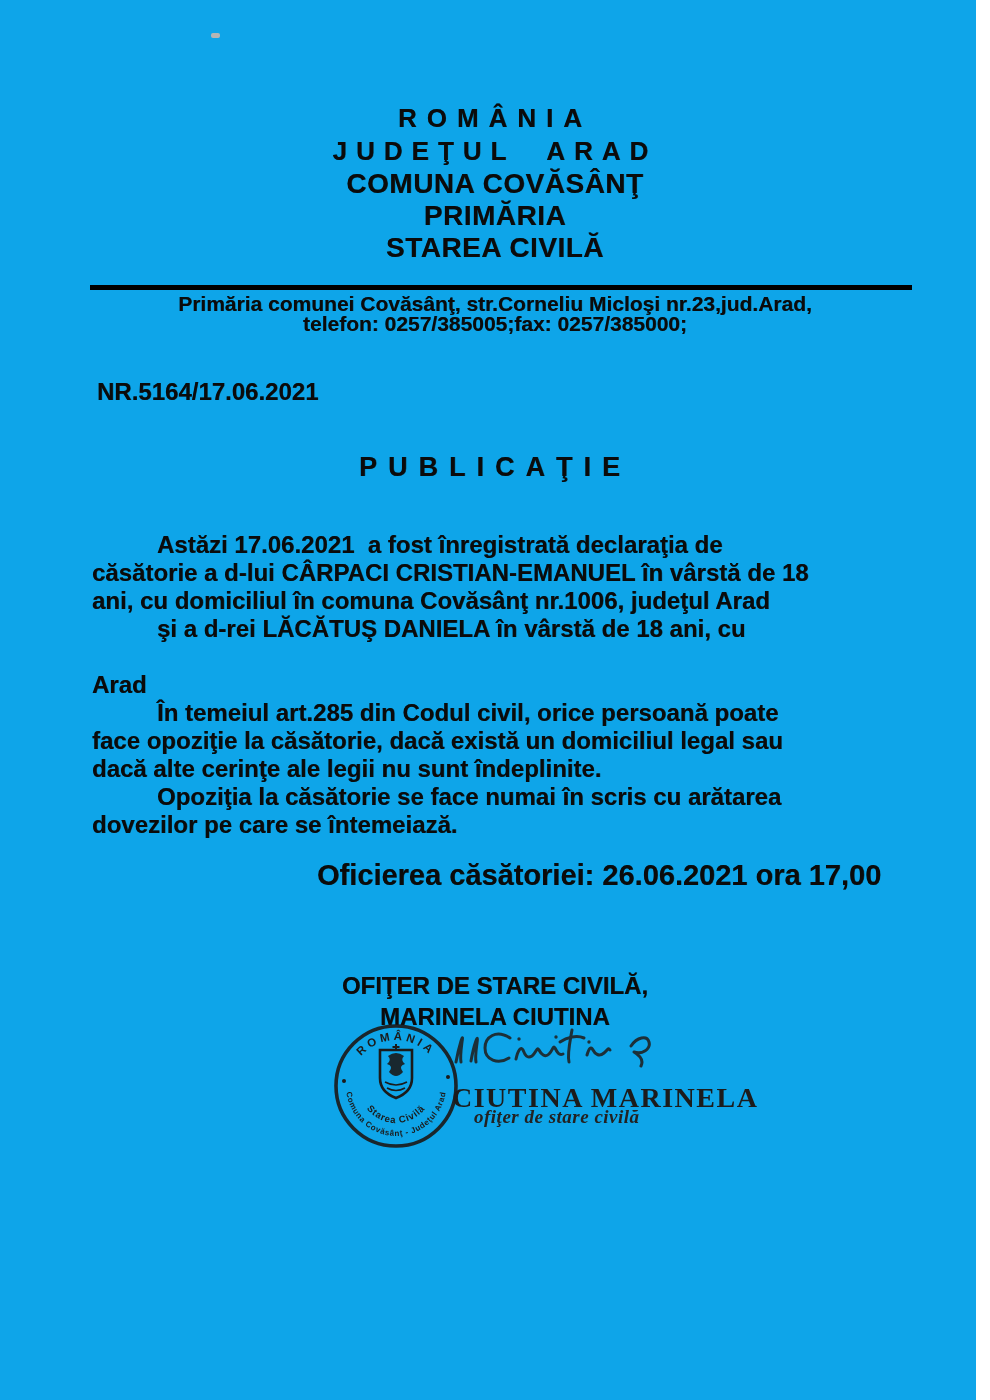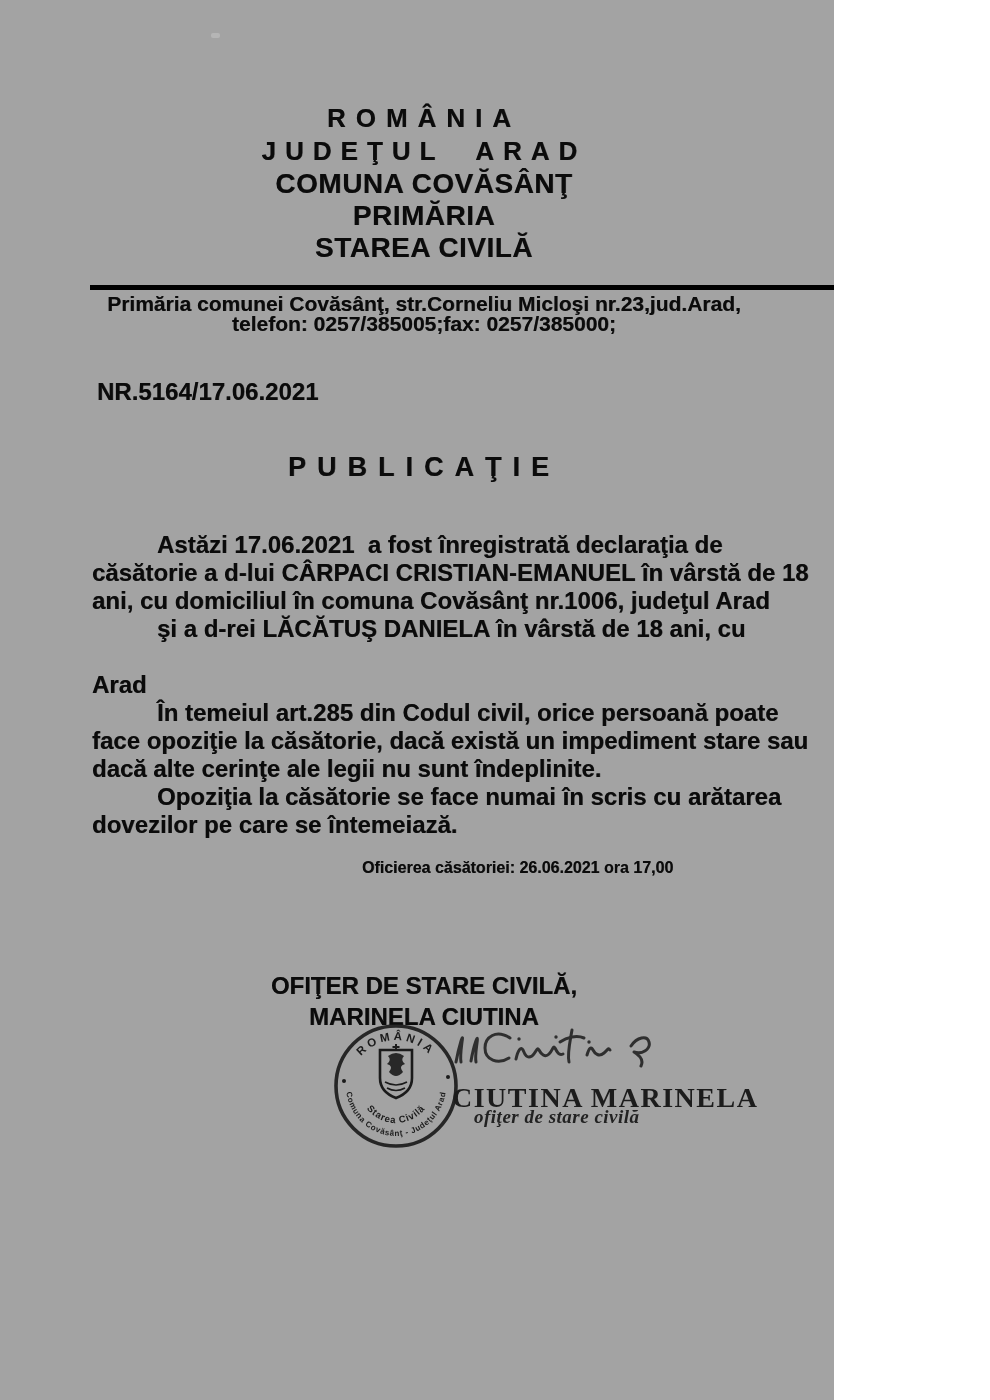--- a/index.html
+++ b/index.html
@@ -1,31 +1,31 @@
 <!DOCTYPE html>
 <html><head>
 <meta charset="utf-8">
 <style>
   html,body{margin:0;padding:0;background:#ffffff;}
   .page{
-    position:relative;width:834px;height:1400px;background:#a3a3a3;
+    position:relative;width:976px;height:1400px;background:#0ea5e9;
     font-family:"Liberation Sans",sans-serif;color:#0b0b0b;overflow:hidden;
   }
   .abs{position:absolute;white-space:pre;font-weight:bold;
        text-shadow:0.4px 0.4px 0 rgba(0,0,0,0.55);}
   .center{left:14px;right:0;text-align:center;}
   .h-country{font-size:26px;letter-spacing:10px;}
   .h-county{font-size:26px;letter-spacing:9px;word-spacing:16px;}
   .h-big{font-size:28px;letter-spacing:0.5px;}
   .rule{position:absolute;left:90px;width:822px;height:5px;background:#000;}
   .contact{font-size:21px;}
   .nr{font-size:24px;left:97px;}
   .doc-title{font-size:27px;letter-spacing:11px;}
   .bodyline{font-size:24px;}
-  .ceremony{font-size:16px;margin-left:45px;}
+  .ceremony{font-size:29px;}
   .officer{font-size:24px;}
   .stamp-name{font-family:Liberation Serif, serif;font-size:28px;font-weight:bold;
               letter-spacing:1.5px;color:#1c1c1c;text-shadow:none;}
   .stamp-role{font-family:"Liberation Serif",serif;font-size:19px;font-style:italic;
               font-weight:bold;letter-spacing:0.5px;color:#222;text-shadow:none;margin-left:13px;}
   .artifact{position:absolute;left:211px;top:33px;width:9px;height:5px;
             background:#b5b5b5;border-radius:2px;}
   .stamp-svg{position:absolute;left:330px;top:1020px;}
   .sig-svg{position:absolute;left:448px;top:1016px;}
 </style>
@@ -50,21 +50,21 @@
   <div class="abs nr" style="top:378px">NR.5164/17.06.2021</div>
 
   <div class="abs center doc-title" style="top:452px">PUBLICAŢIE</div>
 
   <div class="abs bodyline" style="top:531px;left:157px">Astăzi 17.06.2021  a fost înregistrată declaraţia de</div>
   <div class="abs bodyline" style="top:559px;left:92px">căsătorie a d-lui CÂRPACI CRISTIAN-EMANUEL în vârstă de 18</div>
   <div class="abs bodyline" style="top:587px;left:92px">ani, cu domiciliul în comuna Covăsânţ nr.1006, judeţul Arad</div>
   <div class="abs bodyline" style="top:615px;left:157px">şi a d-rei LĂCĂTUŞ DANIELA în vârstă de 18 ani, cu</div>
   <div class="abs bodyline" style="top:671px;left:92px">Arad</div>
   <div class="abs bodyline" style="top:699px;left:157px">În temeiul art.285 din Codul civil, orice persoană poate</div>
-  <div class="abs bodyline" style="top:727px;left:92px">face opoziţie la căsătorie, dacă există un impediment stare sau</div>
+  <div class="abs bodyline" style="top:727px;left:92px">face opoziţie la căsătorie, dacă există un domiciliul legal sau</div>
   <div class="abs bodyline" style="top:783px;left:157px">Opoziţia la căsătorie se face numai în scris cu arătarea</div>
   <div class="abs bodyline" style="top:755px;left:92px">dacă alte cerinţe ale legii nu sunt îndeplinite.</div>
   <div class="abs bodyline" style="top:811px;left:92px">dovezilor pe care se întemeiază.</div>
 
   <div class="abs ceremony" style="top:859px;left:317px">Oficierea căsătoriei: 26.06.2021 ora 17,00</div>
 
   <div class="abs center officer" style="top:972px">OFIŢER DE STARE CIVILĂ,</div>
   <div class="abs center officer" style="top:1003px">MARINELA CIUTINA</div>
 
   <svg class="stamp-svg" width="132" height="132" viewBox="0 0 132 132">

